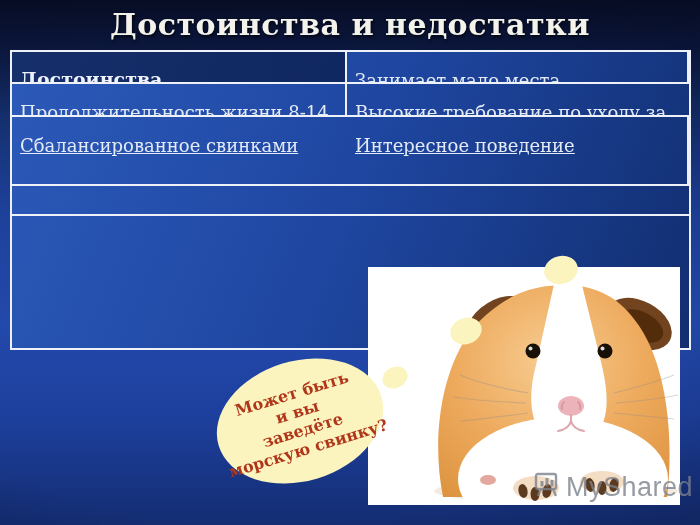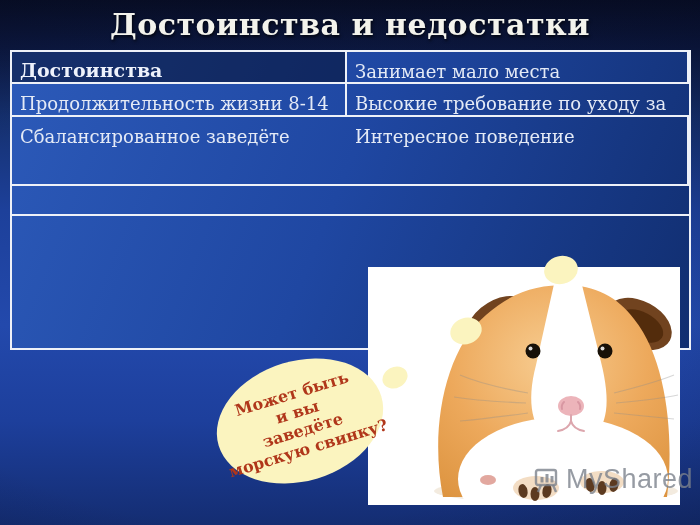--- a/index.html
+++ b/index.html
@@ -18,21 +18,21 @@
   .ptable{
     position:absolute;left:10px;top:50px;width:681px;height:300px;
     box-sizing:border-box;border:2px solid #eef1f8;
     display:grid;grid-template-columns:335px 342px;
     grid-template-rows:32px 33px 69px 30px 31px 67px 34px;
     background:linear-gradient(112deg,#2c5ab9 0%,#1f47a2 48%,#112e70 100%);
     z-index:1;
   }
   .cell{
     box-sizing:border-box;border-right:2px solid #eef1f8;border-bottom:2px solid #eef1f8;
-    padding:3px 8px;color:#e4eaf6;font-size:18px;line-height:33px;overflow:hidden;
+    padding:12px 8px;color:#e4eaf6;font-size:18px;line-height:33px;overflow:hidden;text-decoration:underline;
   }
   .cell.c1{border-right:none;}
   .cell.rlast{border-bottom:none;}
   .cell.head{font-weight:bold;font-size:19px;line-height:30px;background:rgba(3,13,42,.55);color:#eef2fb;}
   .photo{
     position:absolute;left:368px;top:267px;width:312px;height:238px;
     background:#fff;z-index:3;
   }
   .photo svg{display:block;width:100%;height:100%;}
   .blob{position:absolute;background:#fbf4bf;border-radius:50%;z-index:4;}
@@ -46,38 +46,38 @@
     z-index:5;
   }
   .bubble span{
     font-size:16px;font-weight:bold;color:#b0361a;line-height:19px;white-space:nowrap;
   }
   .watermark{
     position:absolute;left:533px;top:464px;display:flex;align-items:center;gap:5px;
     z-index:6;color:rgba(124,130,140,0.8);
   }
   .wm-icon{width:28px;height:28px;}
-  .wm-text{font-family:"Liberation Sans",sans-serif;font-size:27px;letter-spacing:.5px;}
+  .wm-text{font-family:"Liberation Sans",sans-serif;font-size:27px;letter-spacing:.5px;margin-top:8px;}
 </style>
 </head>
 <body>
 
 <div class="slide">
 
   <div class="title">Достоинства и недостатки</div>
 
   <div class="ptable">
     <div class="cell head c0">Достоинства</div>
 
     <div class="cell c0">Занимает мало места</div>
 
     <div class="cell c0">Продолжительность жизни 8-14 лет</div>
     <div class="cell c1">Высокие требование по уходу за длинношерстными свинками</div>
 
-    <div class="cell c1">Сбалансированное заведёте</div>
+    <div class="cell c1">Сбалансированное свинками</div>
 
     <div class="cell c0">Интересное поведение</div>
     <div class="cell c1"></div>
 
     <div class="cell c1"></div>
 
     <div class="cell c1 rlast"></div>
   </div>
 
   <div class="photo">

